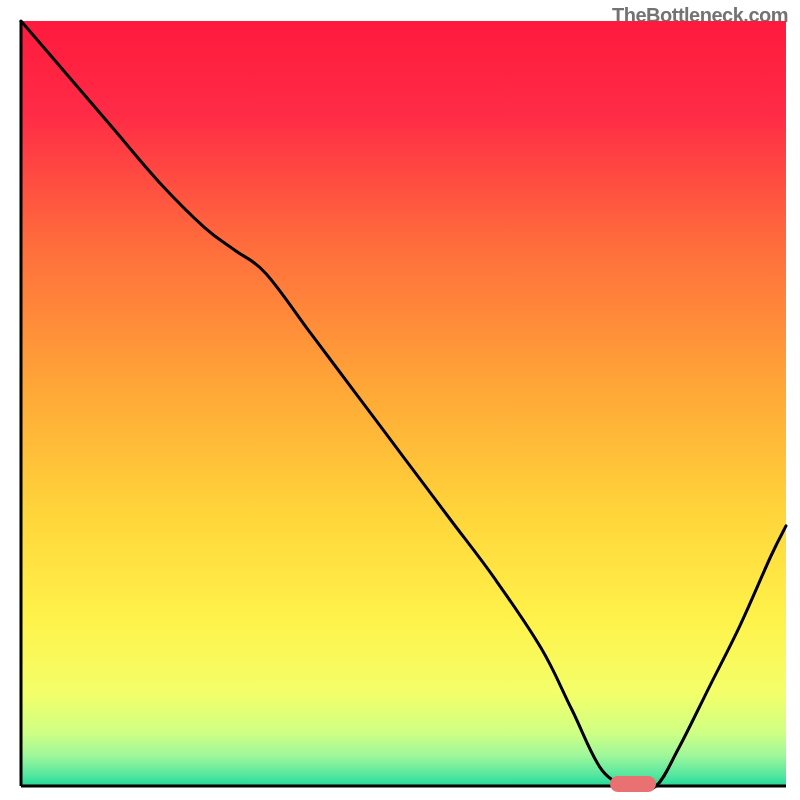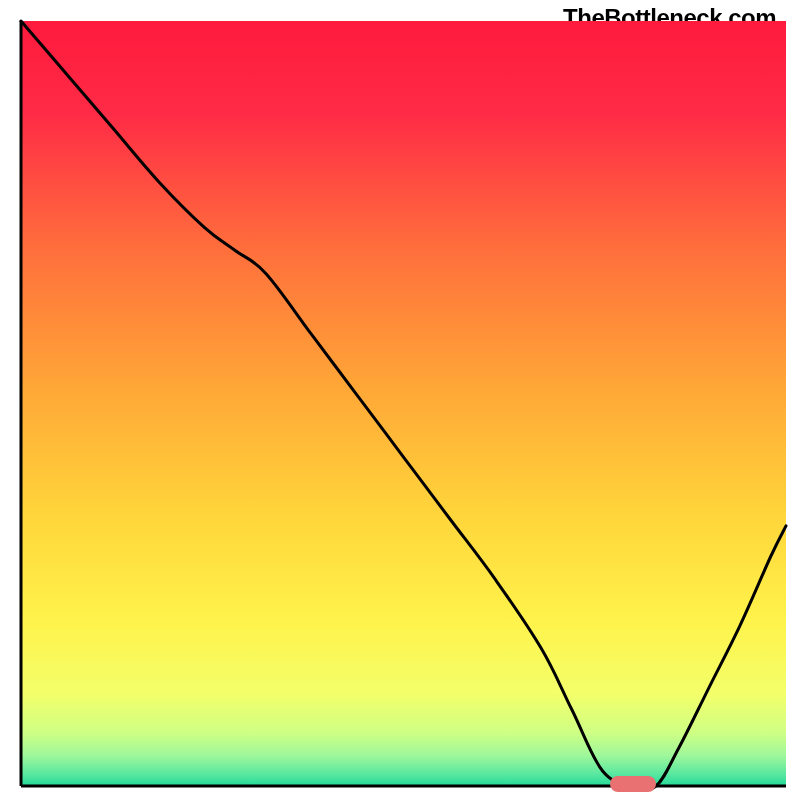--- a/index.html
+++ b/index.html
@@ -11,25 +11,25 @@
     overflow: hidden;
   }
   .canvas {
     position: relative;
     width: 800px;
     height: 800px;
   }
   .watermark {
     position: absolute;
     top: 4px;
-    right: 24px;
+    right: 12px;
     font-family: Arial, Helvetica, sans-serif;
-    font-size: 24px;
+    font-size: 20px;
     font-weight: 600;
-    color: #000000;
+    color: #737373;
     letter-spacing: -0.5px;
   }
   svg.plot {
     position: absolute;
     left: 0;
     top: 0;
     width: 800px;
     height: 800px;
   }
   .marker {

